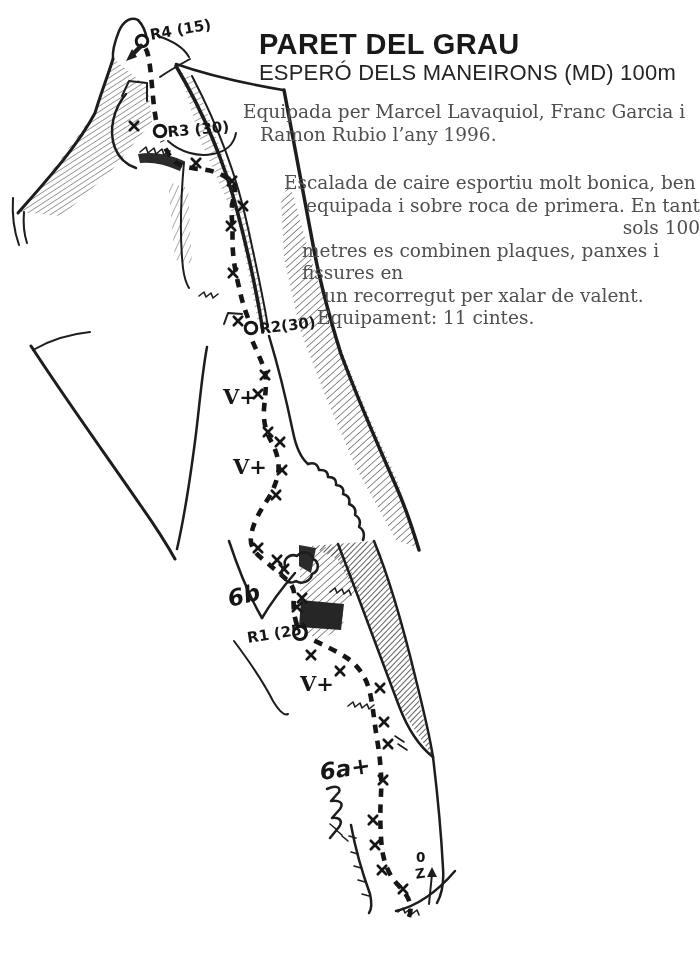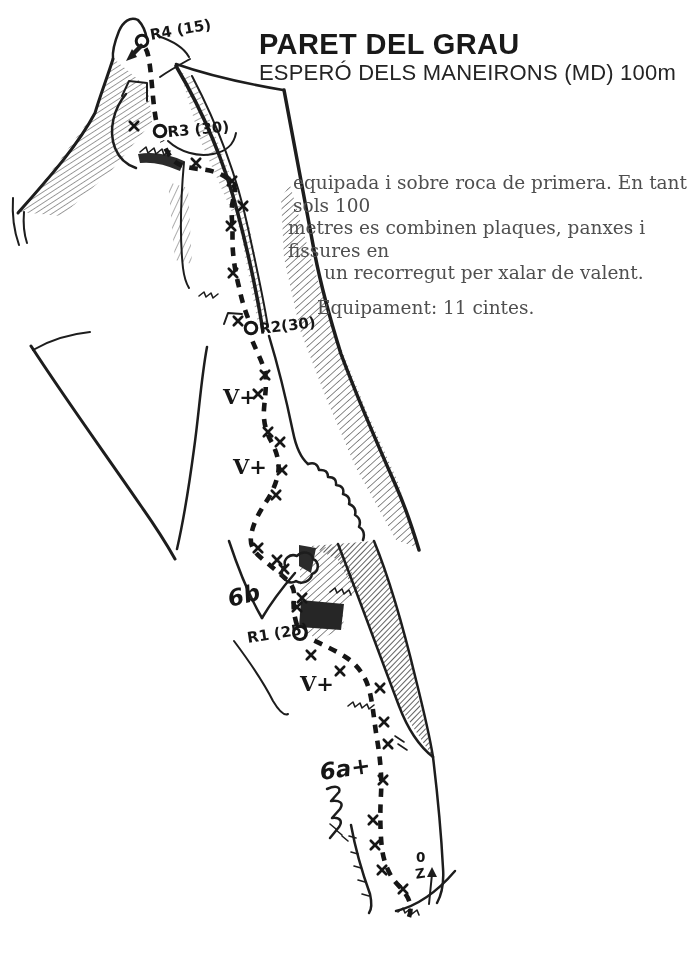--- a/index.html
+++ b/index.html
@@ -5,24 +5,24 @@
   html,body{margin:0;padding:0;background:#ffffff;}
   .page{position:relative;width:700px;height:963px;background:#ffffff;overflow:hidden;
         font-family:"Liberation Sans",sans-serif;}
   .abs{position:absolute;}
   .title{left:259px;top:28px;font-size:29px;font-weight:bold;color:#191919;letter-spacing:.4px;}
   .subtitle{left:243px;top:60px;font-size:22px;font-weight:500;color:#242424;letter-spacing:.2px;margin-left:16px;}
   .serif{font-family:"DejaVu Serif","Liberation Serif",serif;color:#4f4f4f;}
   .credit{left:243px;top:100px;font-size:18.5px;line-height:23px;}
   .credit .l2{margin-left:17px;}
   .desc{left:284px;top:172px;font-size:18.5px;line-height:22.5px;}
-  .desc .l2{margin-left:9px;}
-  .desc .l3{margin-left:4px;}
+  .desc .l2{margin-left:9px;text-align:right;}
+  .desc .l3{margin-left:18px;}
   .desc .l4{margin-left:40px;}
-  .desc .l5{margin-left:33px;margin-top:12px;}
+  .desc .l5{margin-left:33px;}
   svg{position:absolute;left:0;top:0;}
   svg *{vector-effect:none;}
   .ink{stroke:#1d1d1d;fill:none;stroke-linecap:round;stroke-linejoin:round;}
   .w2{stroke-width:2;} .w25{stroke-width:2.5;} .w3{stroke-width:3;} .w35{stroke-width:3.5;}
   .route{stroke:#161616;fill:none;stroke-width:4.6;stroke-dasharray:8.5 7.5;stroke-linecap:butt;}
   .ring{fill:#ffffff;stroke:#161616;stroke-width:3;}
   .lbl{font-family:"DejaVu Sans",sans-serif;font-weight:bold;fill:#161616;}
   .hand{font-size:15px;}
   .grade{font-family:"DejaVu Serif",serif;font-size:21px;font-weight:bold;}
   .gradeit{font-family:"DejaVu Sans",sans-serif;font-size:23px;font-style:italic;font-weight:bold;}
@@ -181,21 +181,26 @@
       <text class="lbl grade" x="233" y="474">V+</text>
       <text class="lbl gradeit" x="230" y="607" transform="rotate(-14 230 607)">6b</text>
       <text class="lbl grade" x="300" y="691">V+</text>
       <text class="lbl gradeit" x="321" y="780" transform="rotate(-8 321 780)">6a+</text>
     </g>
   </svg>
 
   <div class="abs title">PARET DEL GRAU</div>
   <div class="abs subtitle">ESPERÓ DELS MANEIRONS (MD) 100m</div>
 
+  <div class="abs serif credit">
+    <div class="l1">Equipada per Marcel Lavaquiol, Franc Garcia i</div>
+    <div class="l2">Ramon Rubio l’any 1996.</div>
+  </div>
 
   <div class="abs serif desc">
+    <div class="l1">Escalada de caire esportiu molt bonica, ben</div>
     <div class="l2">equipada i sobre roca de primera. En tant sols 100</div>
     <div class="l3">metres es combinen plaques, panxes i fissures en</div>
     <div class="l4">un recorregut per xalar de valent.</div>
     <div class="l5">Equipament: 11 cintes.</div>
   </div>
 
 </div>
 
 </body></html>

